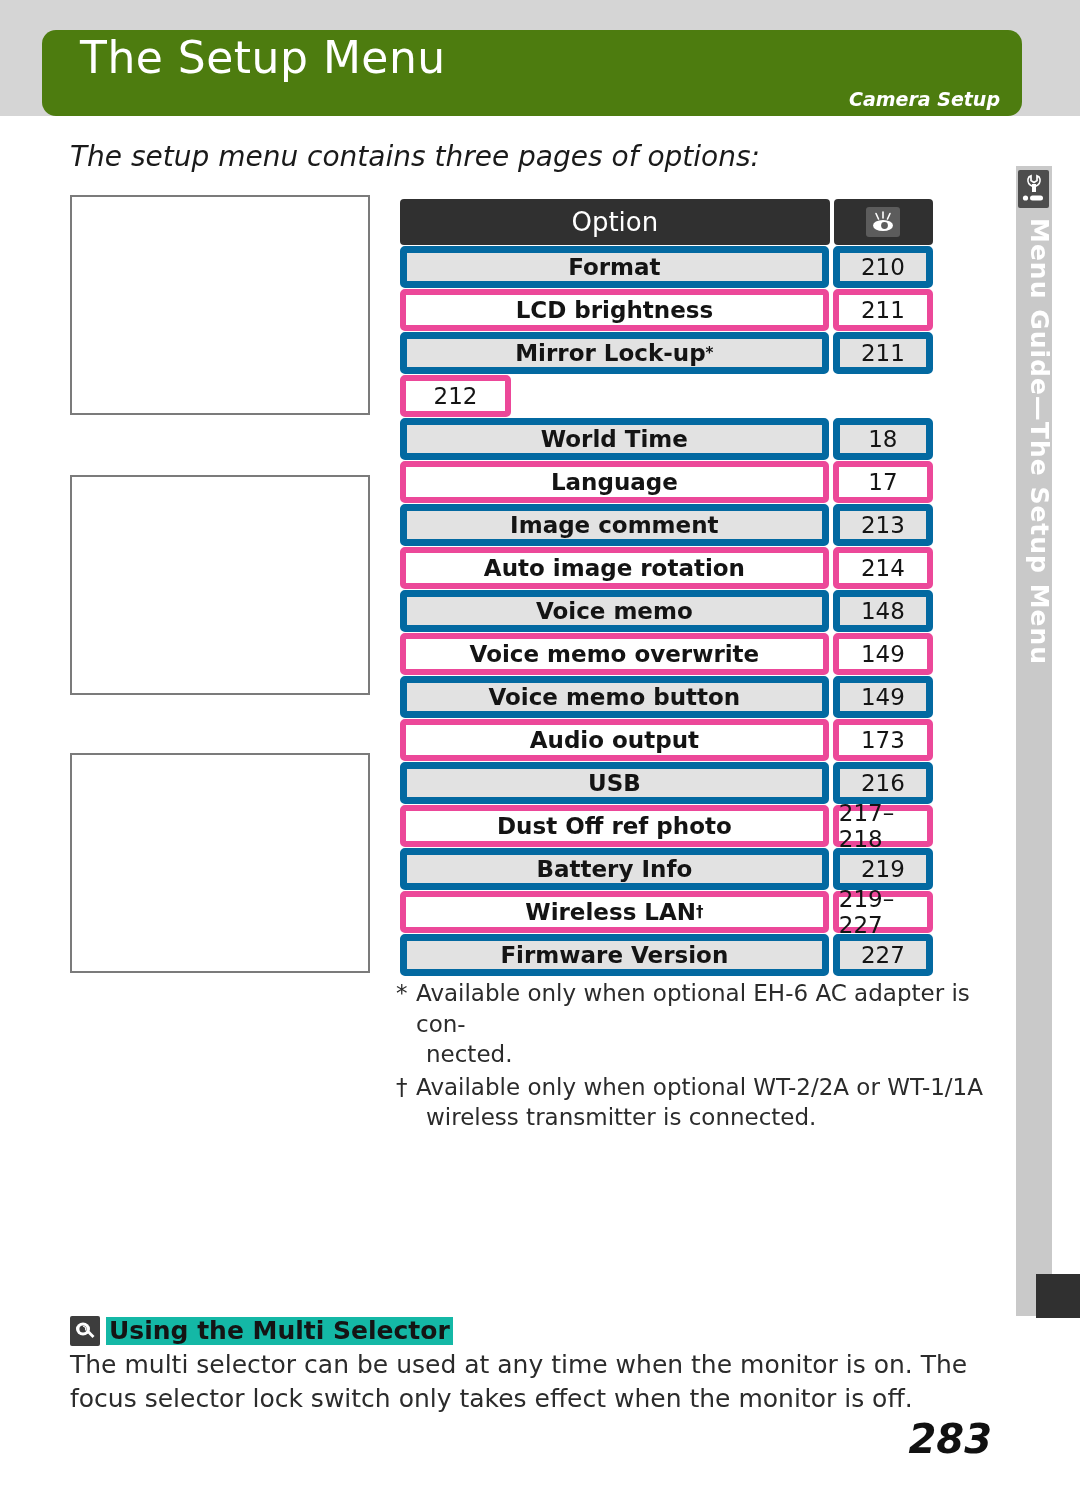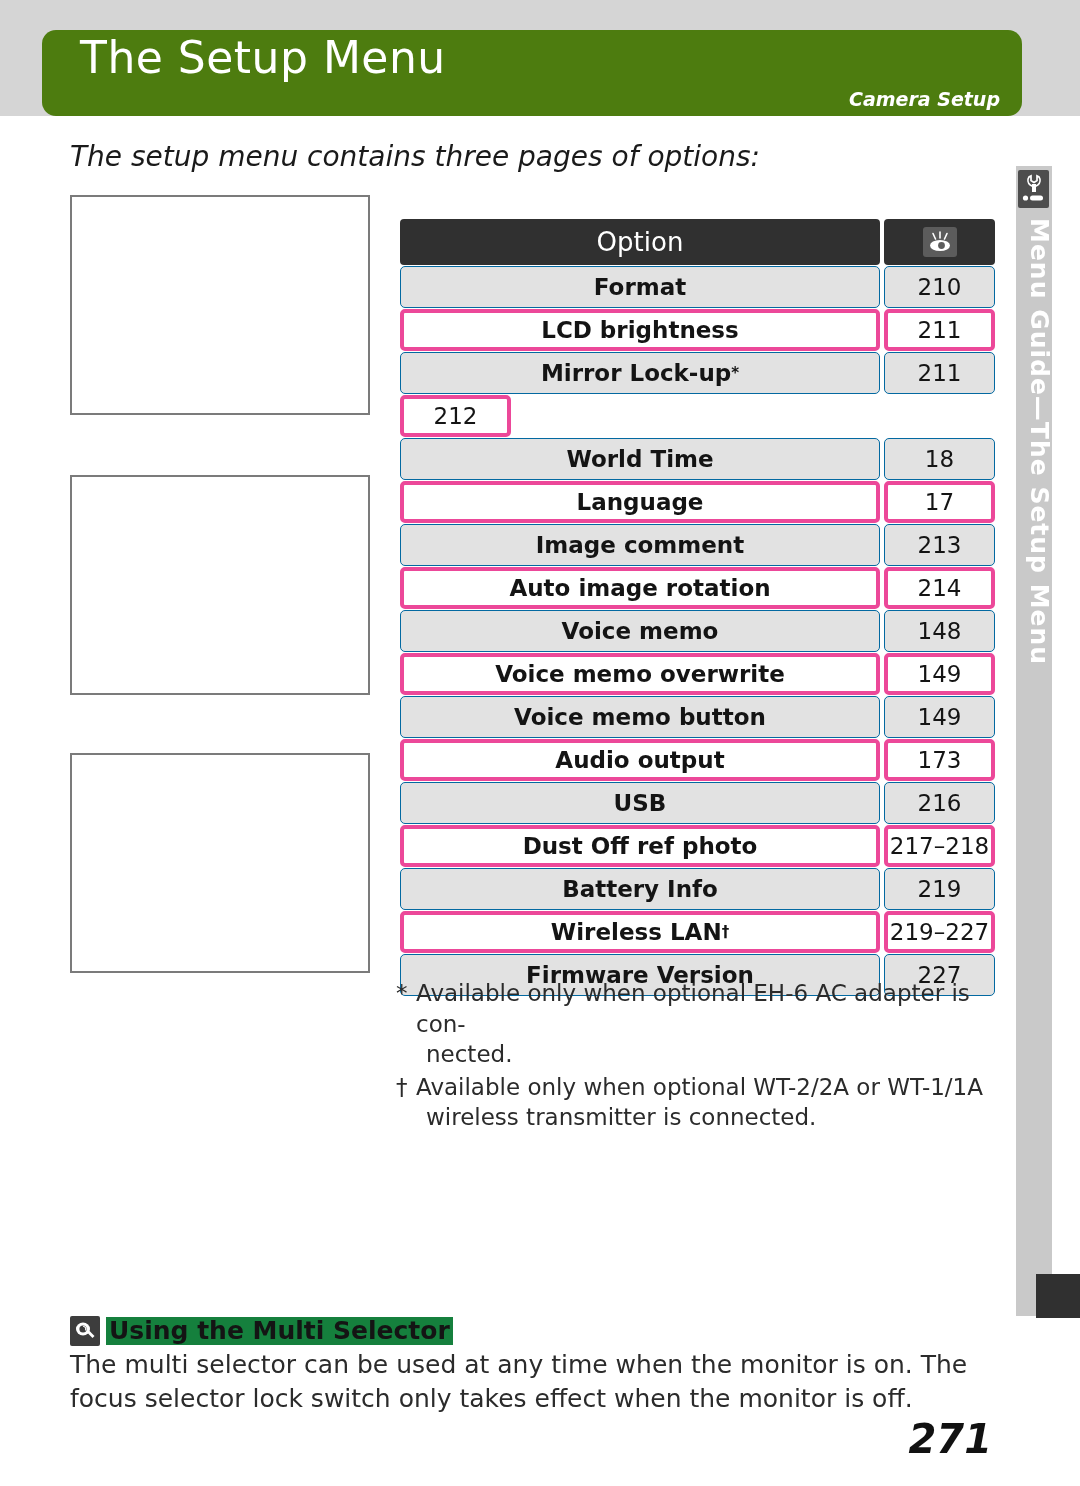--- a/index.html
+++ b/index.html
@@ -67,22 +67,21 @@
     box-sizing: border-box;
   }
   #shot-1 { left: 70px; top: 195px;  width: 300px; height: 220px; }
   #shot-2 { left: 70px; top: 475px;  width: 300px; height: 220px; }
   #shot-3 { left: 70px; top: 753px;  width: 300px; height: 220px; }
 
   
   #options-table {
     position: absolute;
     left: 400px; top: 199px;
-    width: 595px;
-    margin-top: 20px;
+    width: 533px;
   }
   .row {
     display: flex;
     height: 42px;
     margin-bottom: 1px;
   }
   .cell-option, .cell-page {
     box-sizing: border-box;
     display: flex;
     align-items: center;
@@ -107,23 +106,23 @@
   .row.head .cell-page {
     background: #303030;
     color: #ffffff;
     font-weight: 400;
     font-size: 26px;
     border-radius: 4px;
   }
   .row.shade .cell-option,
   .row.shade .cell-page { background: #e2e2e2; }
   .row.plain .cell-option,
-  .row.plain .cell-page { background: #ffffff; border: 4px solid #ec4899; }
+  .row.plain .cell-page { background: #ffffff; border: 6px solid #ec4899; }
   .row.shade .cell-option,
-  .row.shade .cell-page { border: 1px solid #0369a1; }
+  .row.shade .cell-page { border: 7px solid #0369a1; }
 
   .dagger {
     font-size: 15px;
     vertical-align: super;
     font-weight: 700;
   }
 
   
   #eye-icon {
     width: 34px; height: 30px;
@@ -209,21 +208,21 @@
     margin-right: 6px;
     display: flex;
     align-items: center;
     justify-content: center;
     flex: none;
   }
   #tip-title {
     font-size: 25px;
     font-weight: 700;
     color: #141414;
-    background: #15803d;
+    background: #14b8a6;
     padding: 0 3px;
     line-height: 1.15;
   }
   #tip-body {
     font-size: 25px;
     color: #2b2b2b;
     line-height: 1.36;
   }
 
   
@@ -409,13 +408,13 @@
         <path d="M13.3 12.8 L18.5 18 L20.5 16 L15.3 10.8 Z" fill="#ffffff"></path>
         <circle cx="9" cy="9" r="3.6" fill="#3d3d3d"></circle>
         <path d="M9 6.2 a2.8 2.8 0 0 1 2.4 4.2" stroke="#ffffff" stroke-width="1.1" fill="none"></path>
       </svg>
     </span>
     <span id="tip-title">Using the Multi Selector</span>
   </div>
   <div id="tip-body">The multi selector can be used at any time when the monitor is on.  The focus selector lock switch only takes effect when the monitor is off.</div>
 </div>
 
-<div id="page-number">271</div>
+<div id="page-number">283</div>
 
 </body></html>

